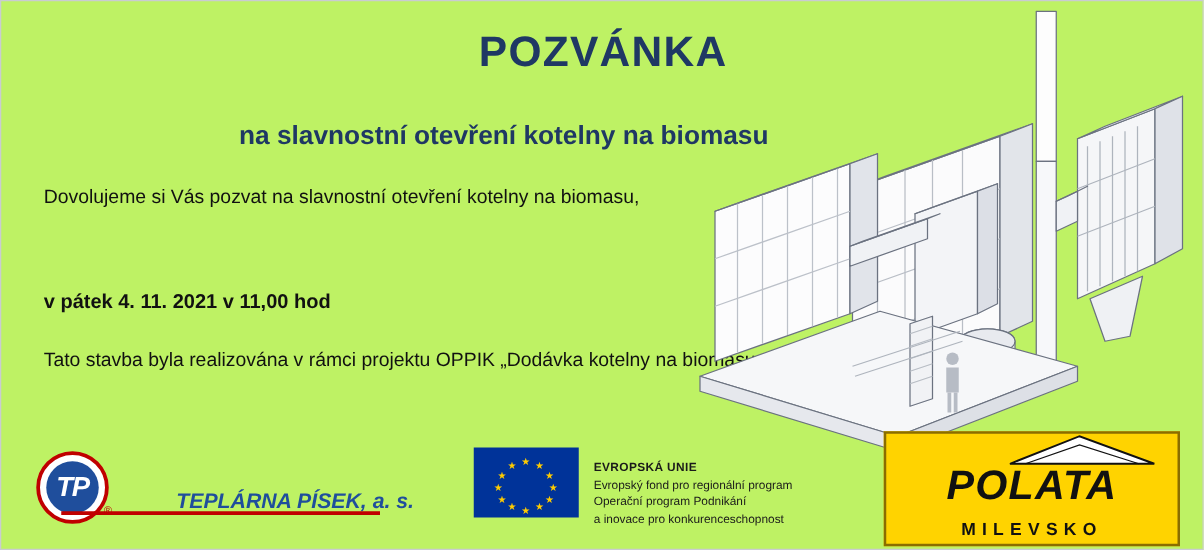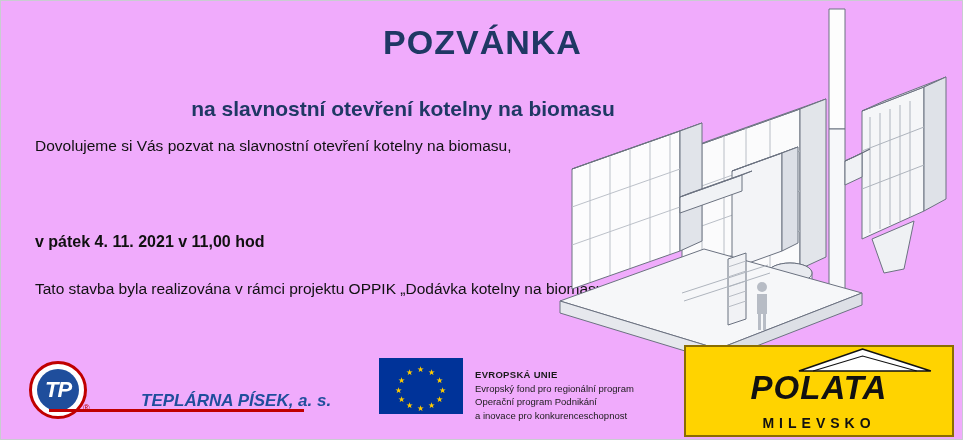--- a/index.html
+++ b/index.html
@@ -7,21 +7,21 @@
     padding: 0;
     background: #ffffff;
   }
   body {
     font-family: "Liberation Sans", sans-serif;
   }
   #invitation {
     position: relative;
     width: 963px;
     height: 440px;
-    background: #f0abfc;
+    background: #bef264;
     border: 1px solid #c9ccd1;
     box-sizing: border-box;
     overflow: hidden;
   }
 
   
   .title {
     position: absolute;
     top: 22px;
     left: 0;
@@ -44,21 +44,21 @@
   }
 
   
   .body-text {
     position: absolute;
     left: 34px;
     font-size: 15.5px;
     color: #111111;
     white-space: nowrap;
   }
-  .line1 { top: 136px; }
+  .line1 { top: 148px; }
   .line2 { top: 190px; }
   .line3 { top: 232px; font-weight: bold; font-size: 16px; }
   .line4 { top: 279px; }
 
   
   .illustration {
     position: absolute;
     right: 0;
     top: 0;
     width: 430px;
@@ -168,23 +168,23 @@
     font-size: 9.5px;
     color: #1a1a1a;
     line-height: 13.5px;
     margin-top: 12px;
   }
   .eu-text .eu-line1 { font-weight: bold; letter-spacing: .3px; }
 
   
   .logo-polata {
     position: absolute;
-    right: 10px;
+    right: 20px;
     top: -4px;
-    width: 270px;
+    width: 237px;
     height: 92px;
     background: #FFD300;
     border: 2px solid #8a6d00;
     box-sizing: border-box;
   }
   .polata-roof {
     position: absolute;
     left: 0;
     top: 0;
     width: 100%;

